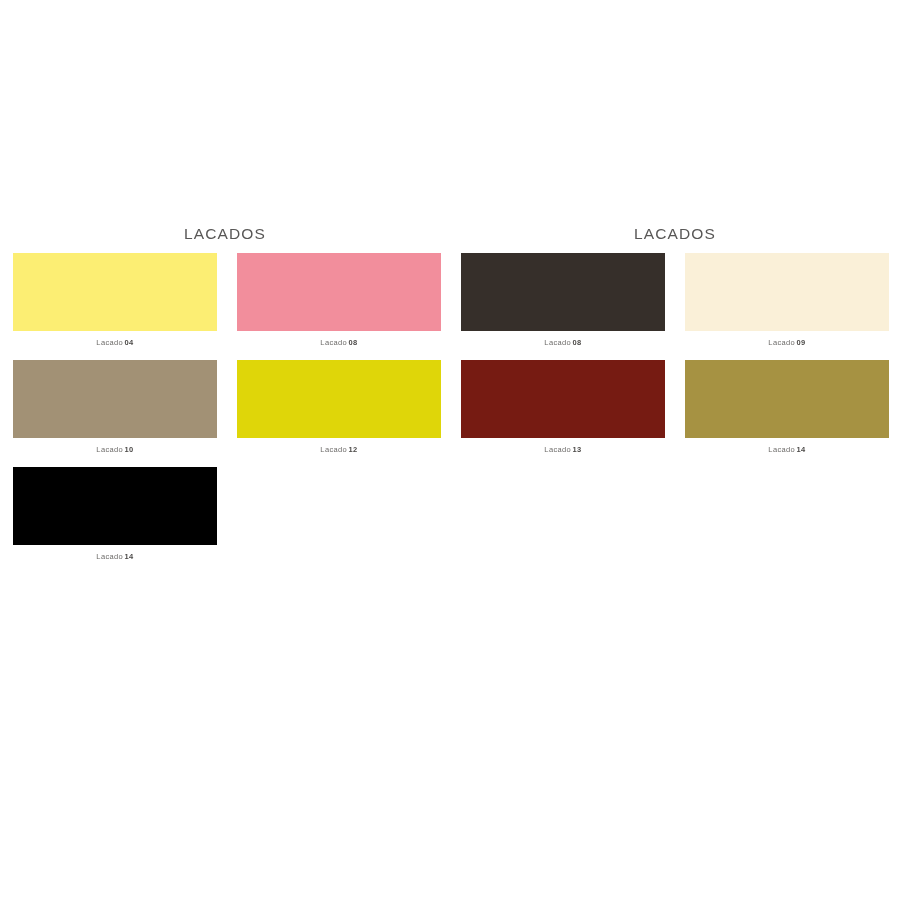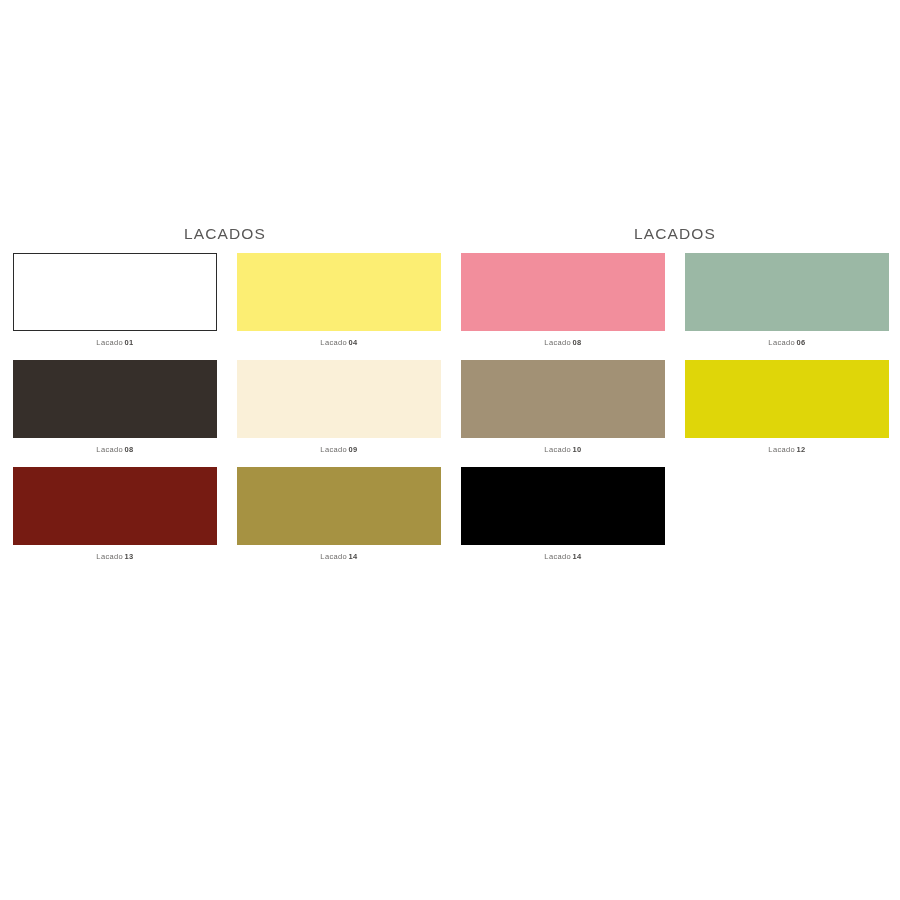--- a/index.html
+++ b/index.html
@@ -92,34 +92,26 @@
 
 <div id="palette-sheet">
 
   <div class="heading-band">
     <div class="heading-cell">LACADOS</div>
     <div class="heading-cell">LACADOS</div>
   </div>
 
   <div id="swatch-grid">
       <div class="swatch-cell">
-        <div class="swatch-chip bordered" style="background-color: rgb(255, 255, 255);"></div>
-        <div class="swatch-caption"><span class="cap-word">Lacado</span><span class="cap-num">01</span></div>
-      </div>
-      <div class="swatch-cell">
         <div class="swatch-chip" style="background-color: rgb(252, 238, 115);"></div>
         <div class="swatch-caption"><span class="cap-word">Lacado</span><span class="cap-num">04</span></div>
       </div>
       <div class="swatch-cell">
         <div class="swatch-chip" style="background-color: rgb(242, 142, 156);"></div>
         <div class="swatch-caption"><span class="cap-word">Lacado</span><span class="cap-num">08</span></div>
-      </div>
-      <div class="swatch-cell">
-        <div class="swatch-chip" style="background-color: rgb(155, 184, 165);"></div>
-        <div class="swatch-caption"><span class="cap-word">Lacado</span><span class="cap-num">06</span></div>
       </div>
       <div class="swatch-cell">
         <div class="swatch-chip" style="background-color: rgb(54, 47, 42);"></div>
         <div class="swatch-caption"><span class="cap-word">Lacado</span><span class="cap-num">08</span></div>
       </div>
       <div class="swatch-cell">
         <div class="swatch-chip" style="background-color: rgb(250, 240, 216);"></div>
         <div class="swatch-caption"><span class="cap-word">Lacado</span><span class="cap-num">09</span></div>
       </div>
       <div class="swatch-cell">

